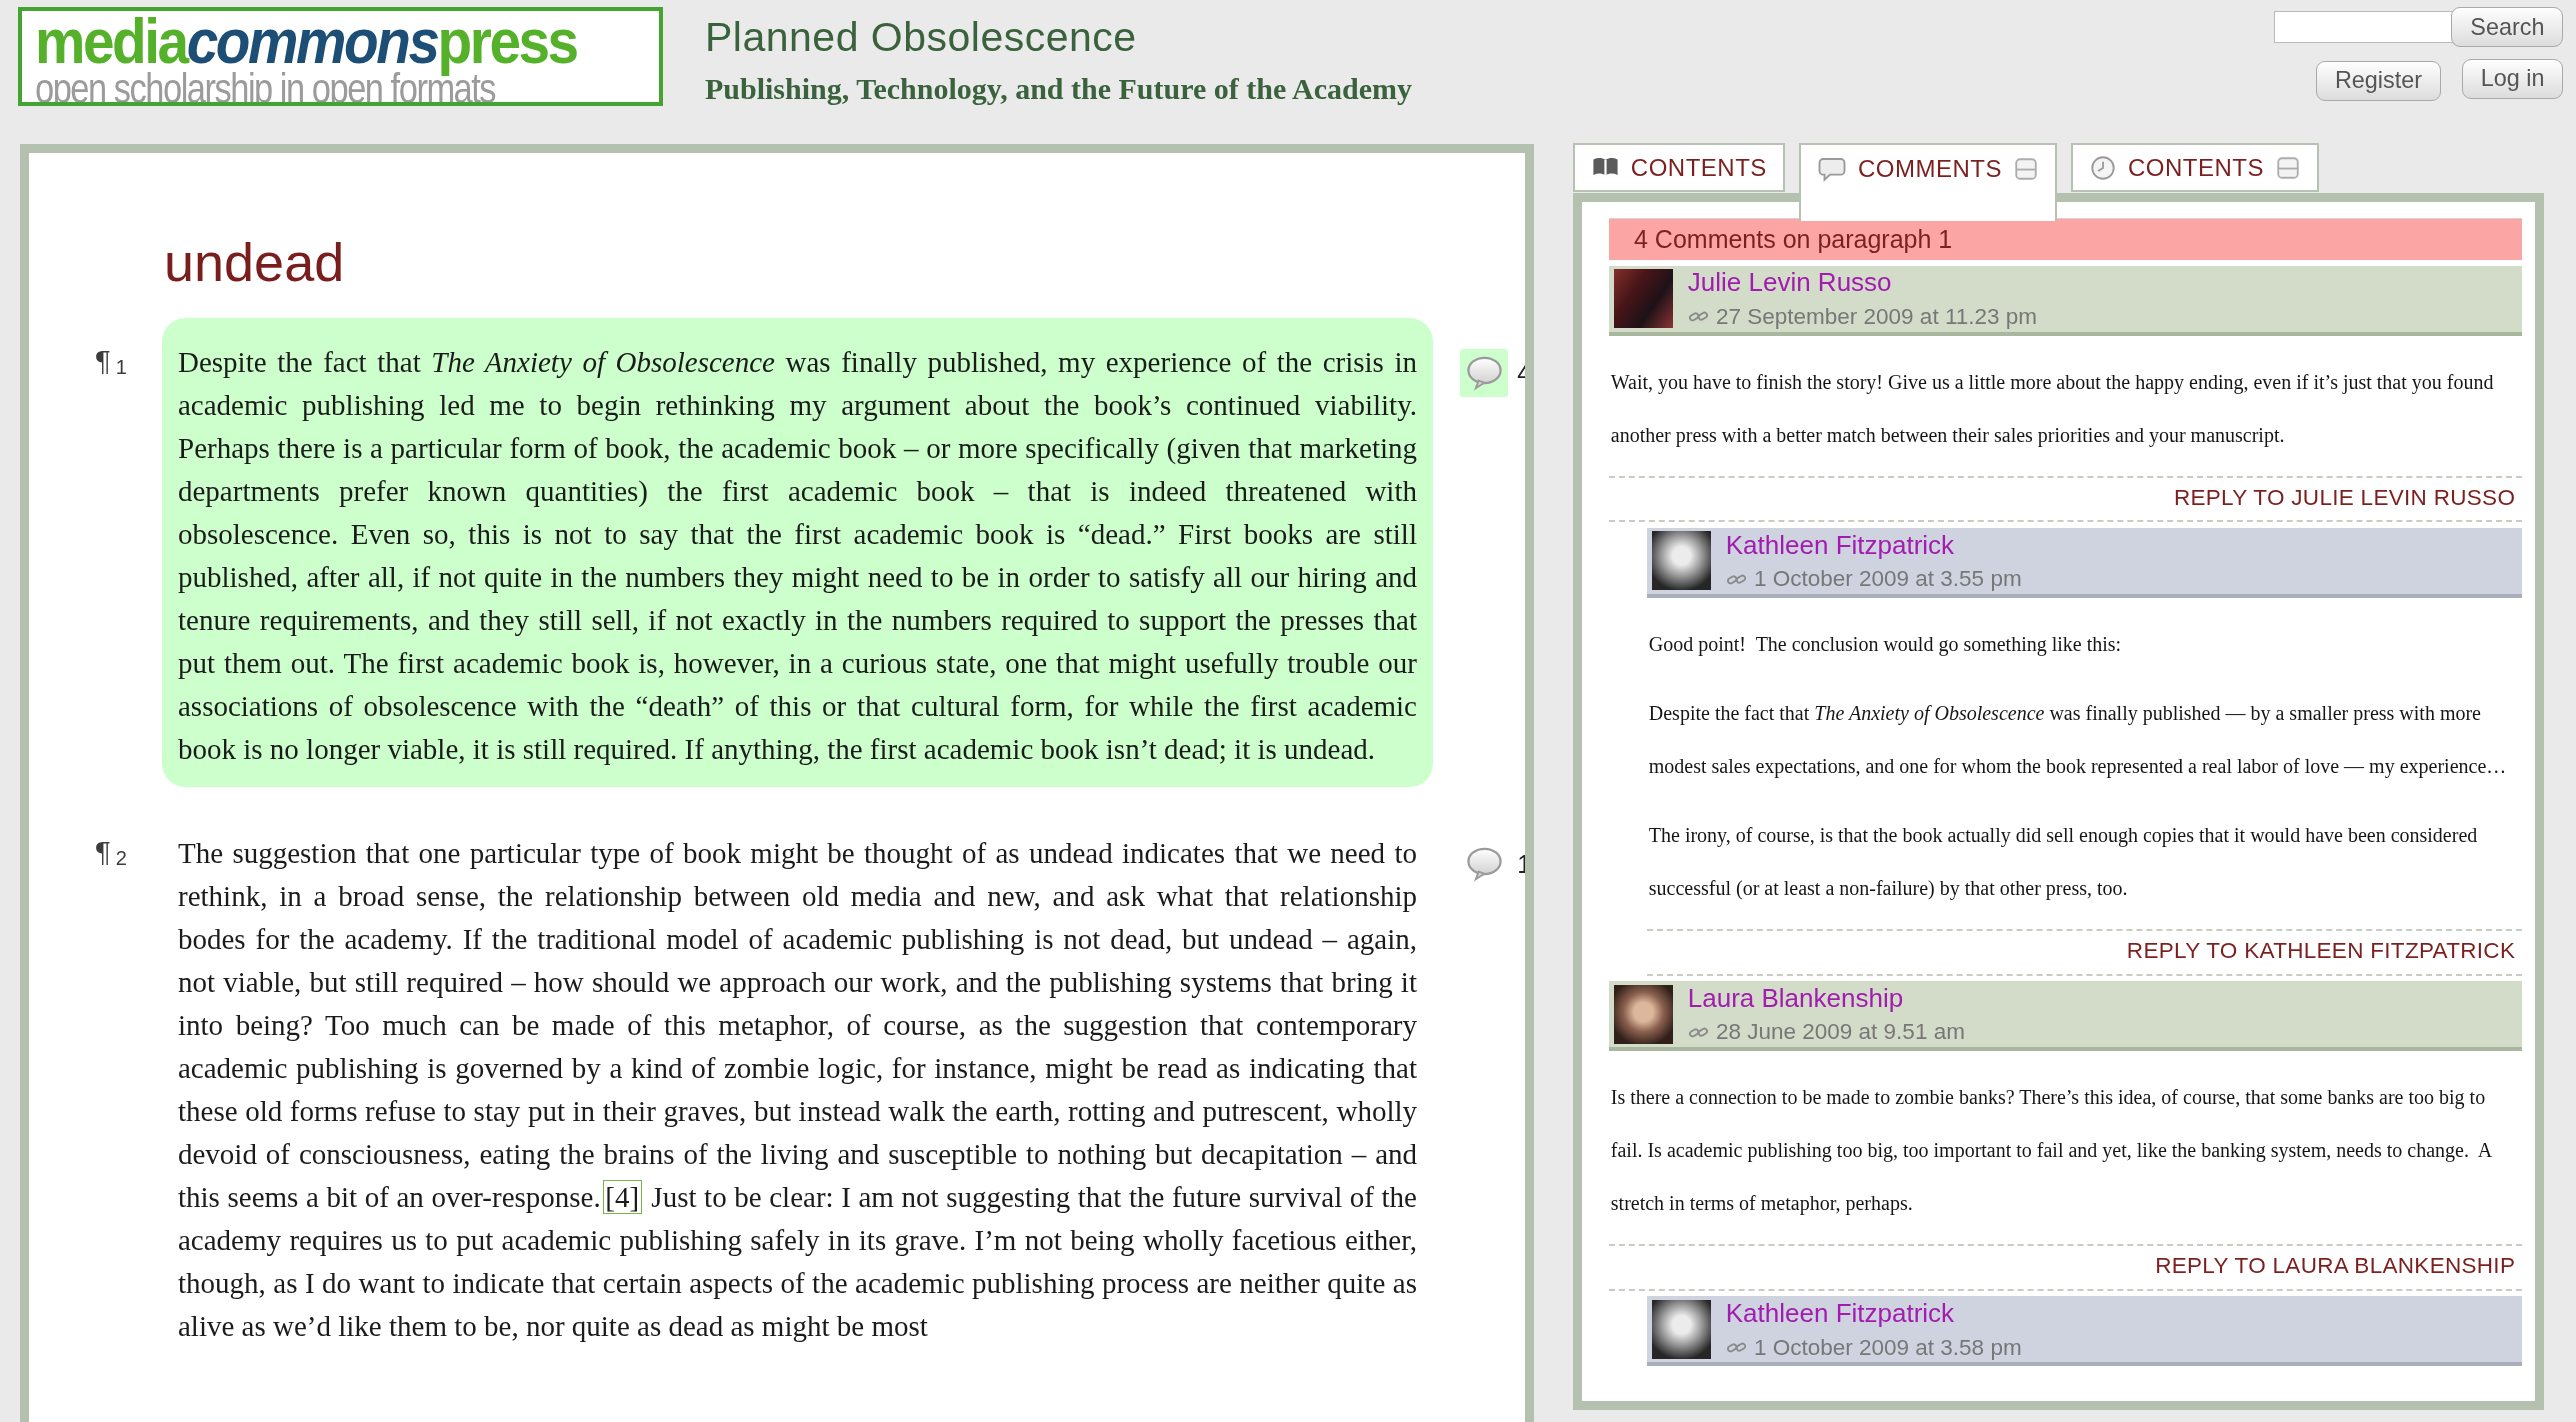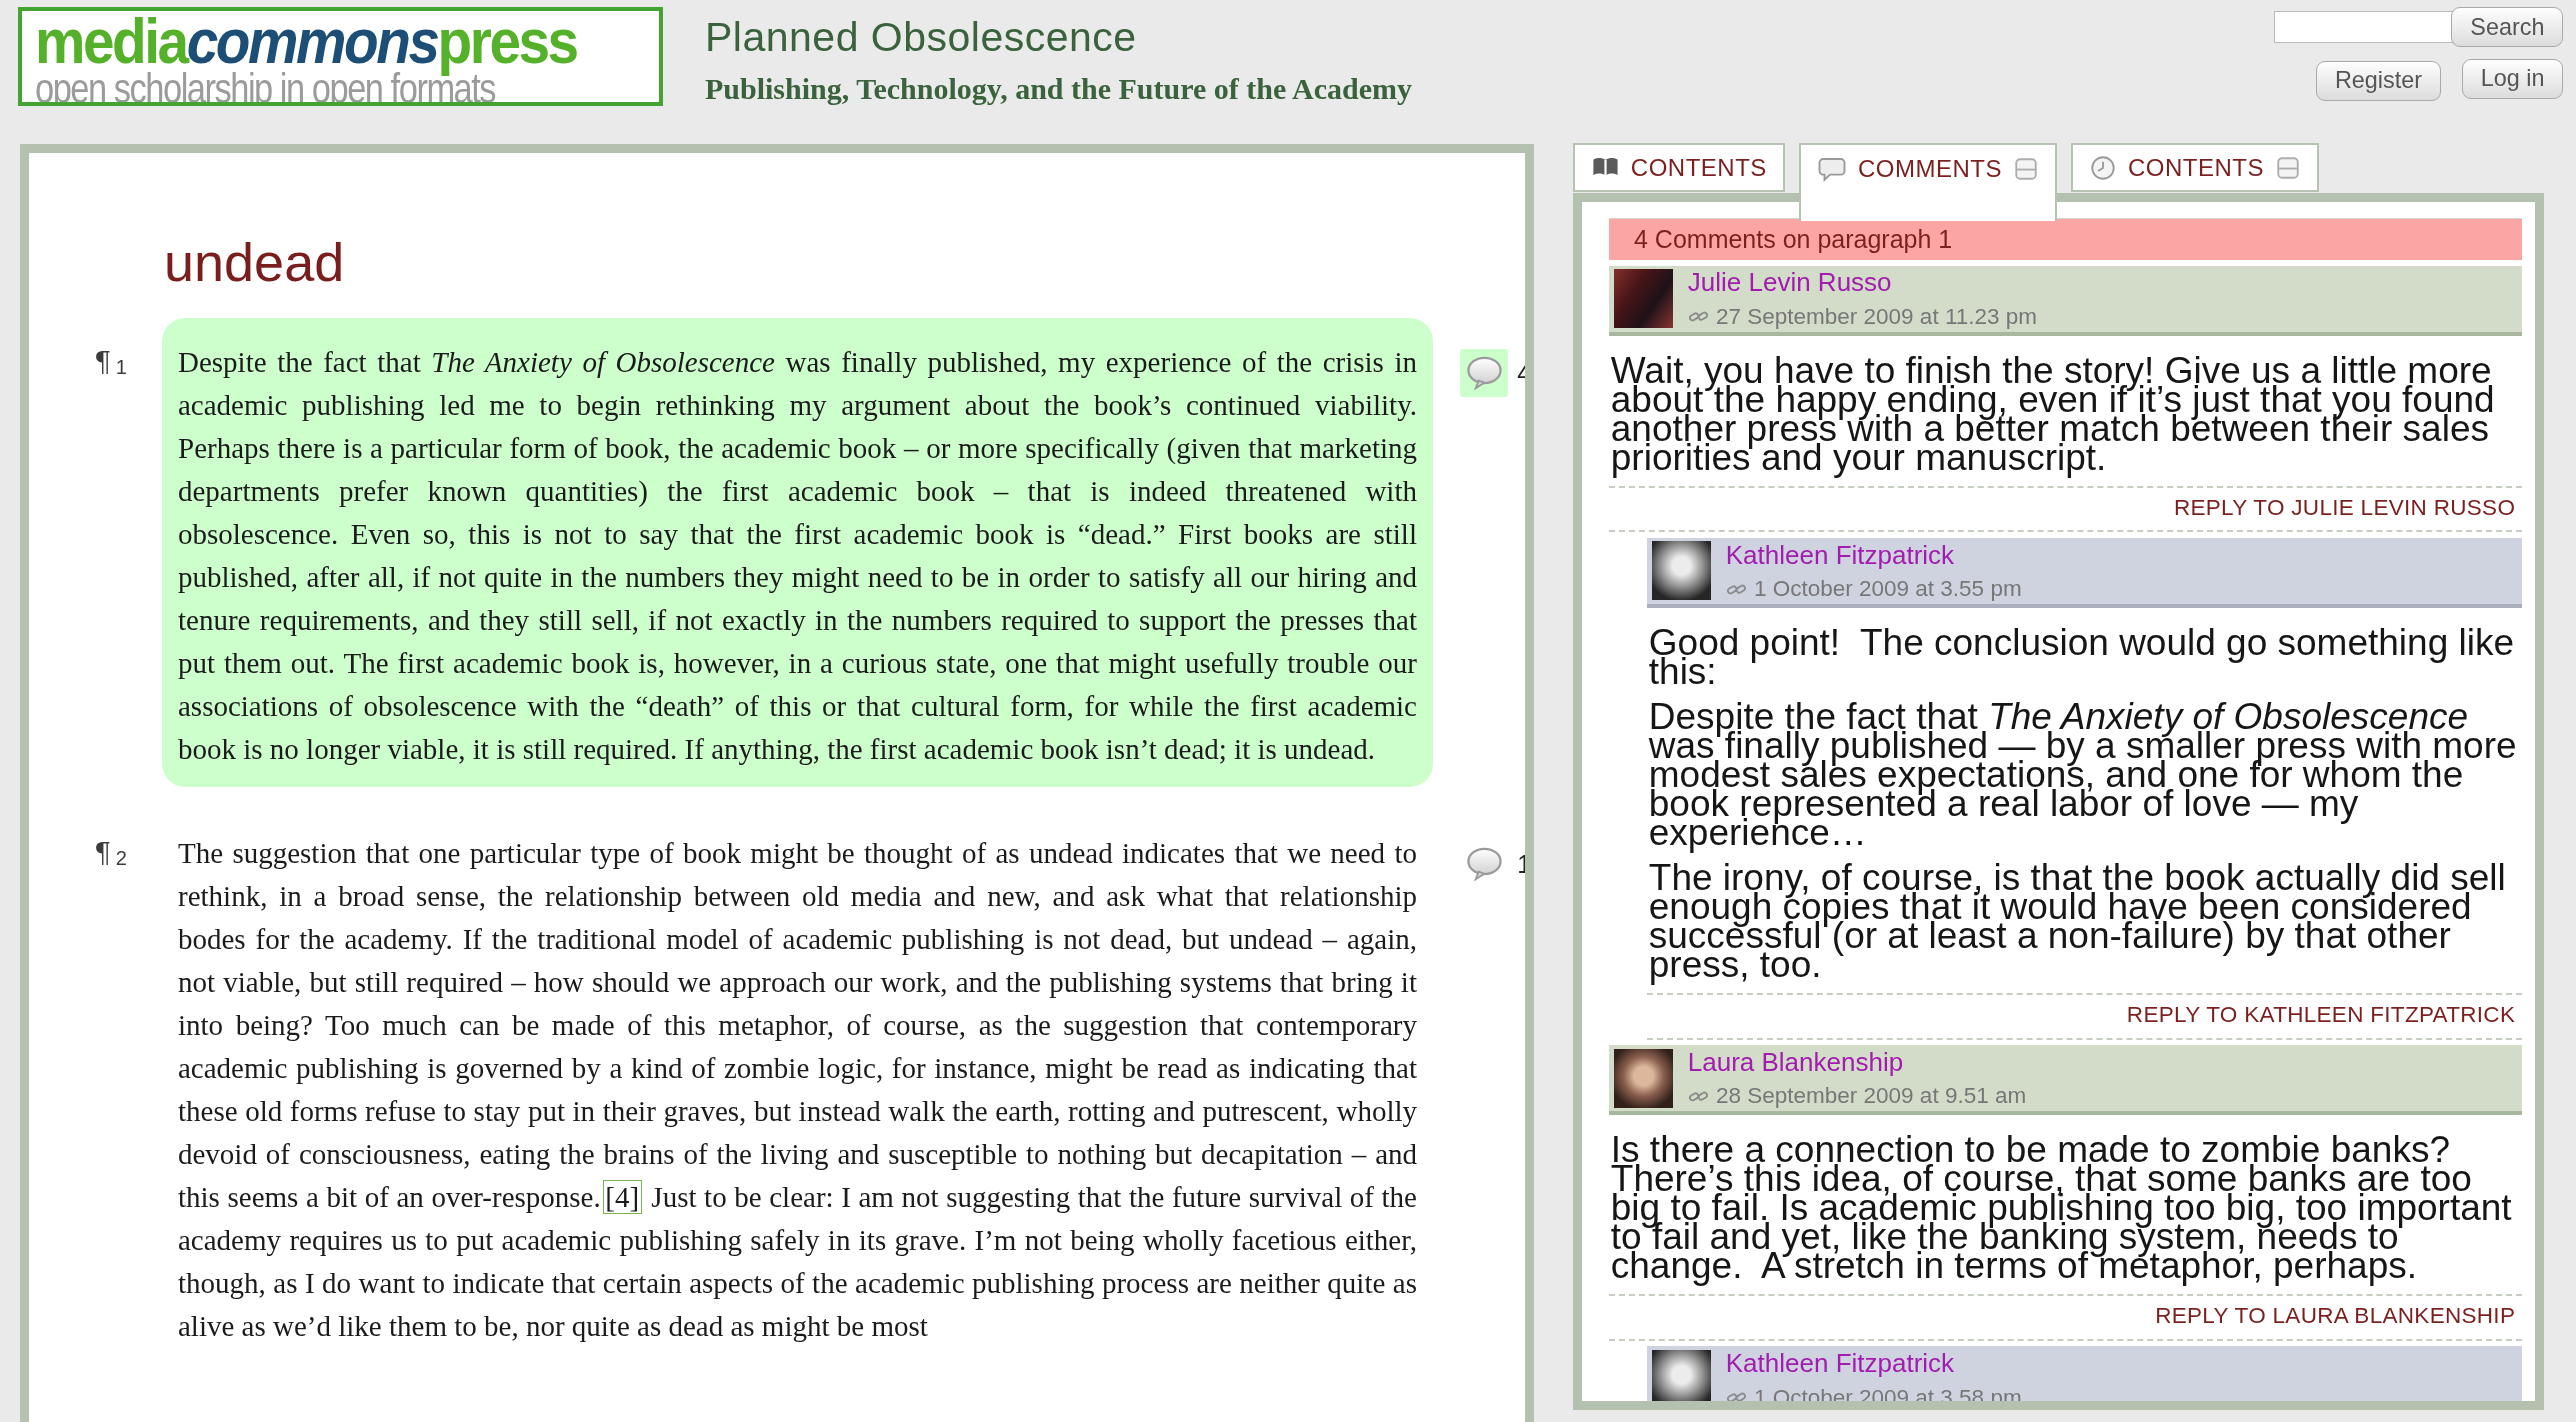--- a/index.html
+++ b/index.html
@@ -94,21 +94,21 @@
   .chead.green{background:#d3dcc9;border-bottom:4.5px solid #aab79f;}
   .chead.blue{background:#ced3df;border-bottom:4.5px solid #a8aebc;}
   .avatar{width:59px;height:59px;flex:none;}
   .avatar.julie{background:linear-gradient(125deg,#83302a 0%,#471418 35%,#1d1218 65%,#8a3434 100%);}
   .avatar.kathleen{background:radial-gradient(circle at 50% 42%,#ececec 0 20%,#999 45%,#262626 78%);}
   .avatar.laura{background:radial-gradient(circle at 50% 46%,#dcb79c 0 22%,#8a5f4e 46%,#31201a 78%);}
   .cinfo{display:flex;flex-direction:column;gap:5.4px;}
   .cauthor{font-size:26px;color:#a21caf;cursor:pointer;}
   .cmeta{display:flex;align-items:center;gap:7.2px;font-size:22.5px;color:#777;cursor:pointer;}
   .cbody{
-    font-family:Liberation Sans, sans-serif;font-size:37px;line-height:29px;color:#161616;
+    font-family:Liberation Serif, serif;font-size:20px;line-height:53px;color:#161616;
     padding:20px 5.4px 7.2px 1.8px;
   }
   .cbody p{margin:0 0 16px 0;}
   .cbody p:last-child{margin-bottom:7.2px;}
   .cbody em{font-style:italic;}
   .creply{
     border-top:2.7px dashed #c6cec2;border-bottom:2.7px dashed #c6cec2;
     text-align:right;padding:9px 7.2px;line-height:22.5px;
   }
   .reply-link{font-size:22.5px;color:#7c1f1f;letter-spacing:0.3px;cursor:pointer;}
@@ -275,21 +275,21 @@
               <div class="cauthor">Laura Blankenship</div>
               <div class="cmeta">
                 <span class="icon">
                   <svg viewBox="0 0 24 24" width="21" height="21">
                     <g stroke="#8b8b8b" stroke-width="2.1" fill="none">
                       <rect x="2" y="9.4" width="10" height="6" rx="3" transform="rotate(-32 7 12.4)"></rect>
                       <rect x="12" y="8.6" width="10" height="6" rx="3" transform="rotate(-32 17 11.6)"></rect>
                     </g>
                   </svg>
                 </span>
-                <span>28 September 2009 at 9.51 am</span>
+                <span>28 June 2009 at 9.51 am</span>
               </div>
             </div>
           </div>
           <div class="cbody">
             <p><span>Is there a connection to be made to zombie banks? There’s this idea, of course, that some banks are too big to fail. Is academic publishing too big, too important to fail and yet, like the banking system, needs to change.&nbsp; A stretch in terms of metaphor, perhaps.</span></p>
           </div>
           <div class="creply"><span class="reply-link">REPLY TO LAURA BLANKENSHIP</span></div>
         </div>
         <div class="comment nested">
           <div class="chead blue">

